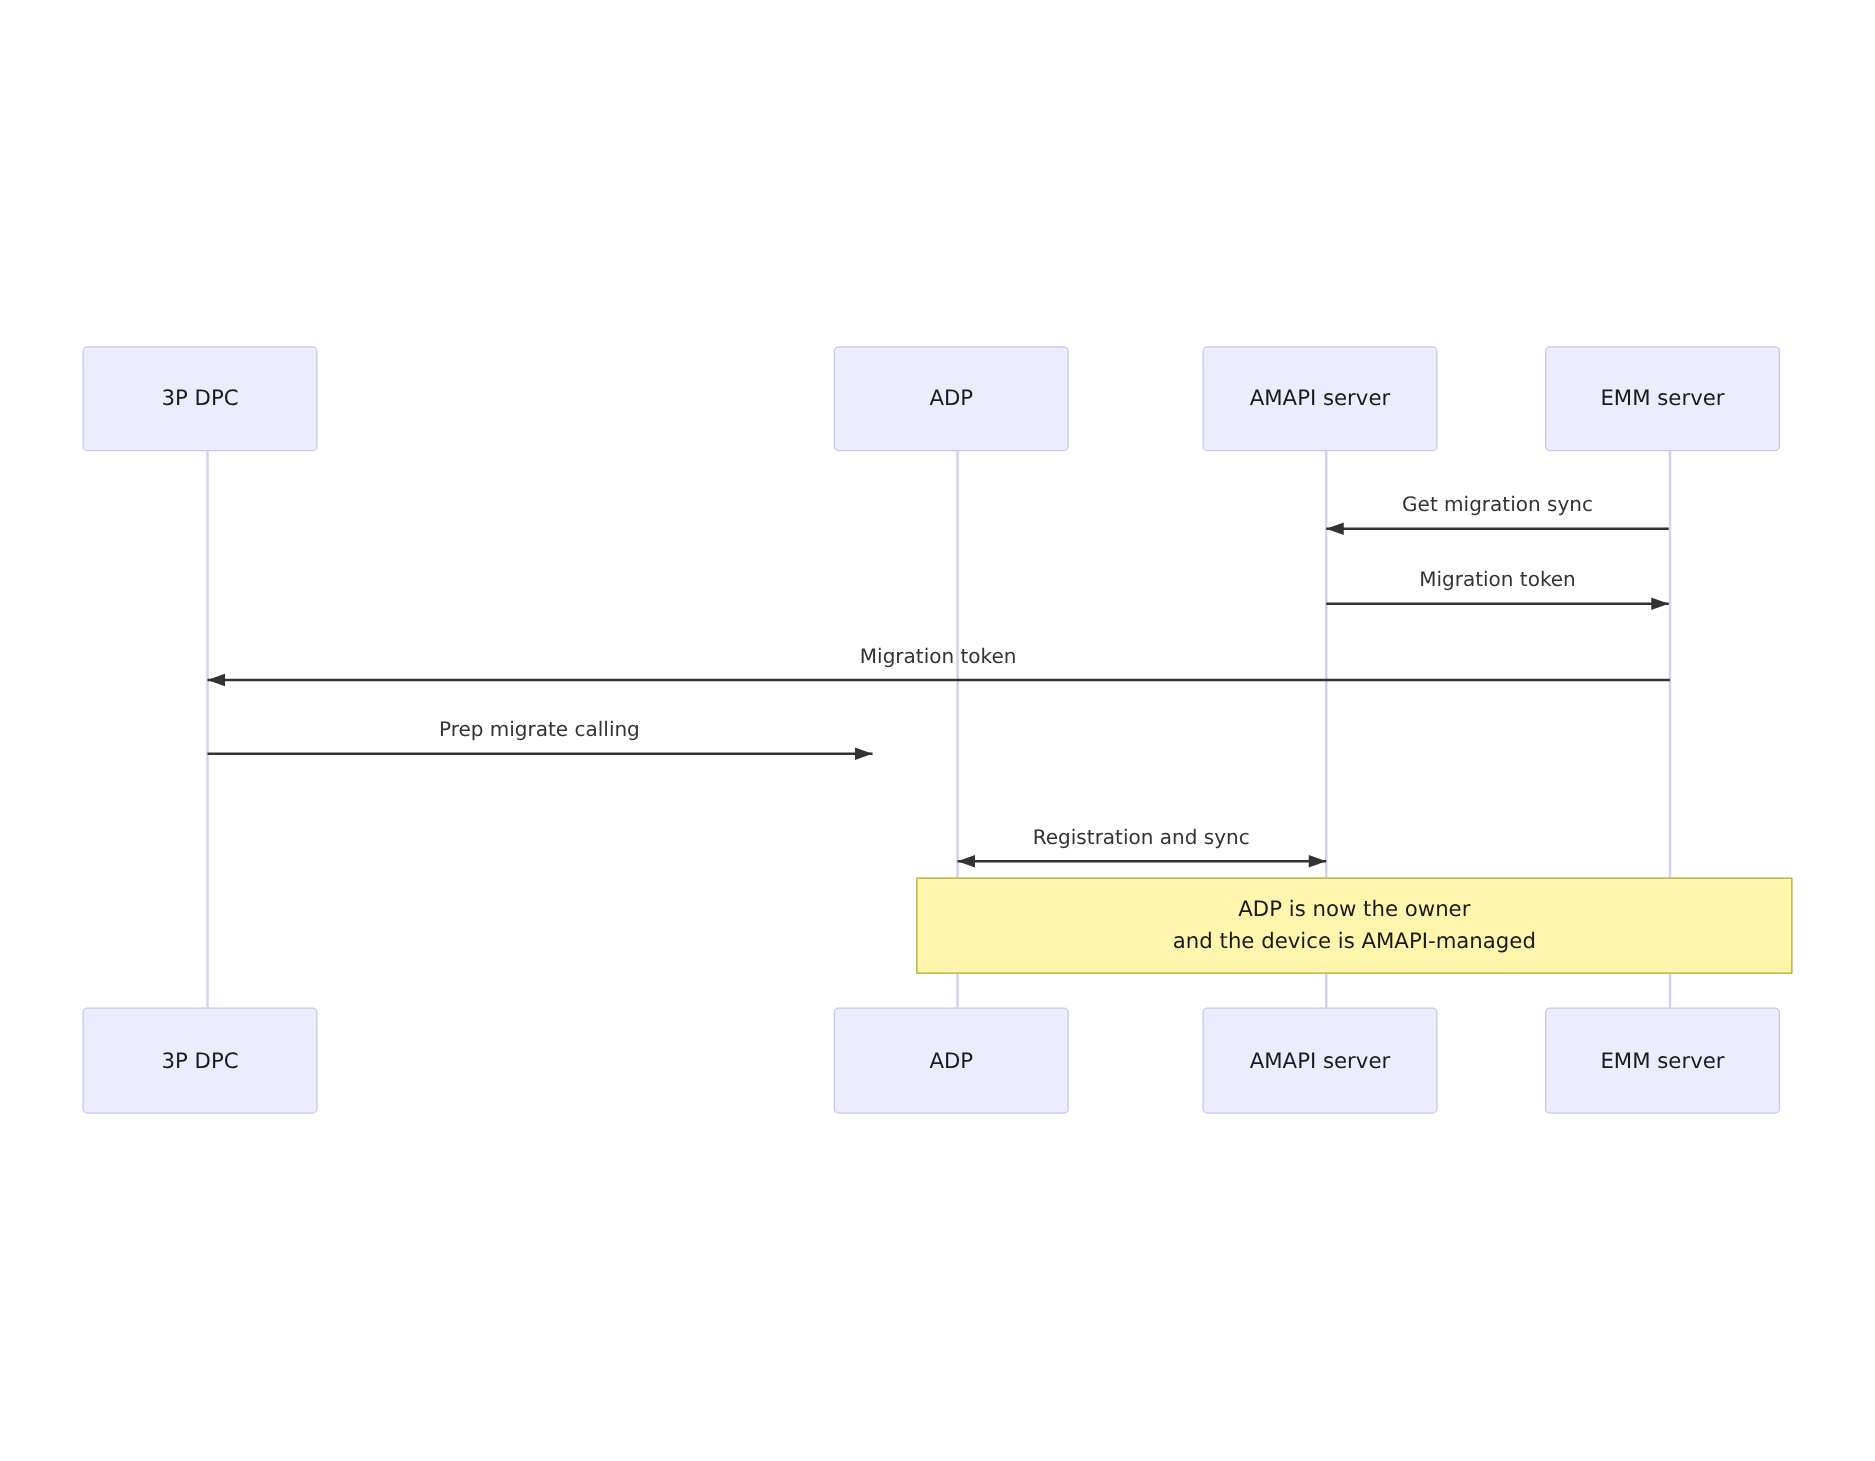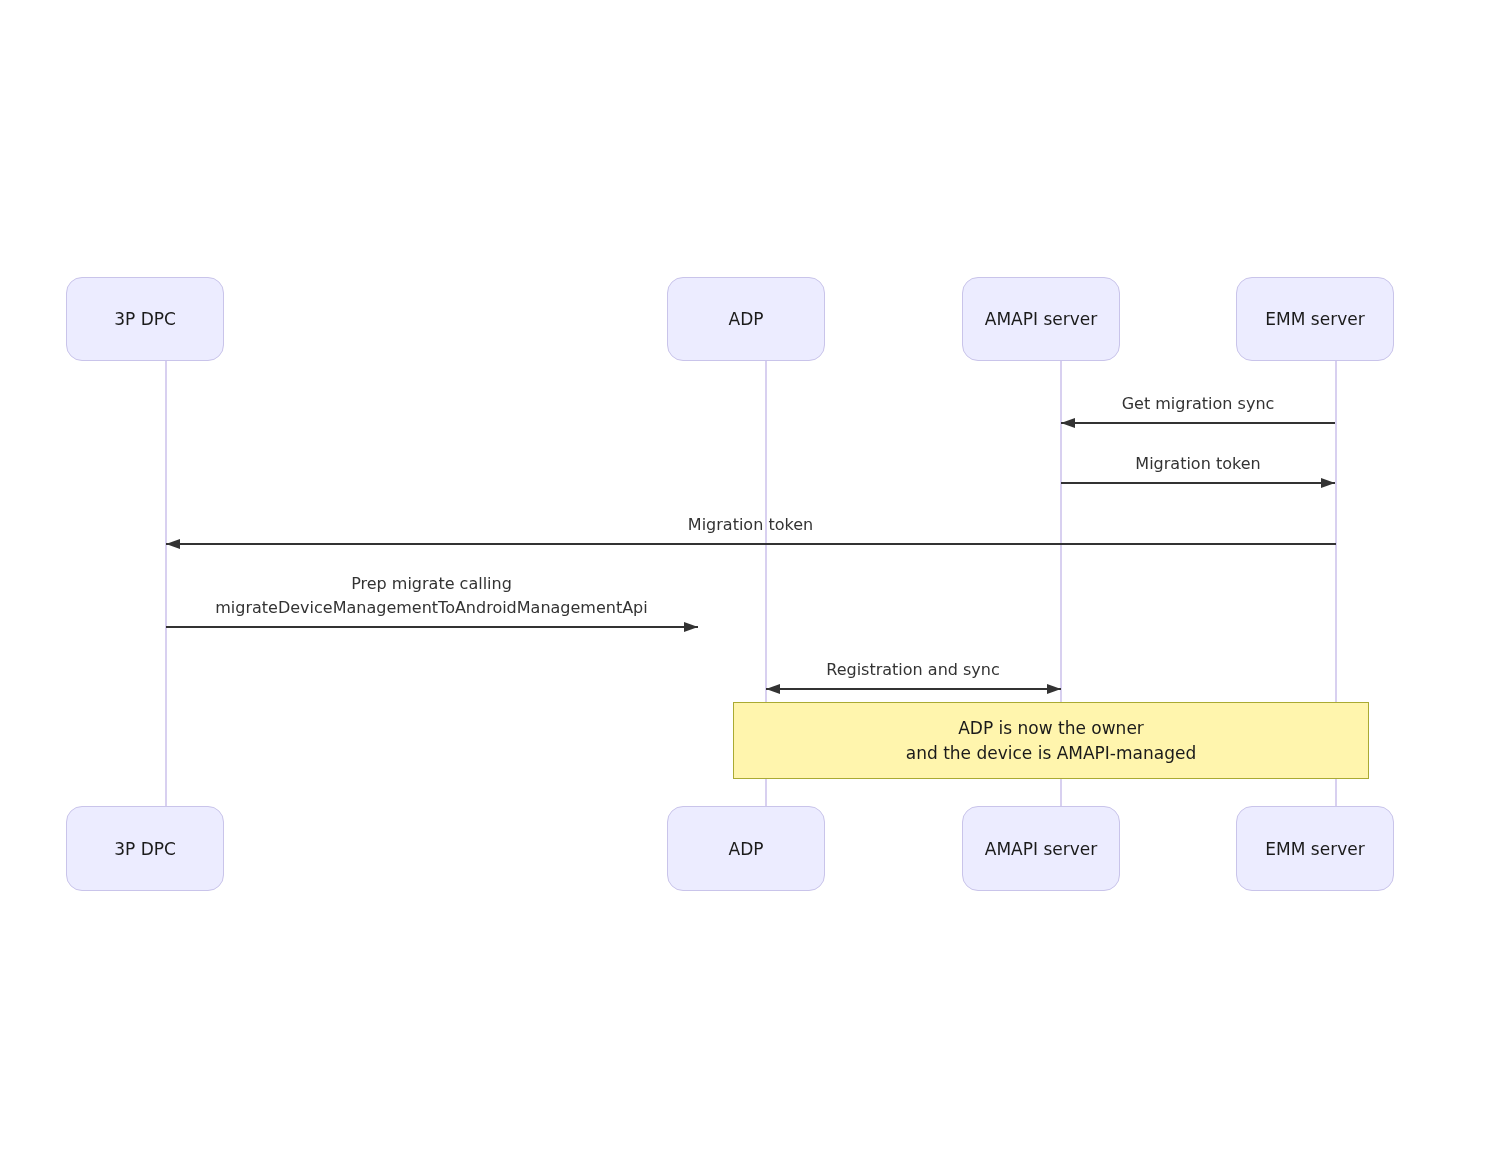--- a/index.html
+++ b/index.html
@@ -16,26 +16,26 @@
   .lifeline {
     position: absolute;
     top: 361px;
     height: 445px;
     width: 2px;
     background: #d8d0f0;
   }
 
   .actor {
     position: absolute;
-    width: 158px;
+    width: 188px;
     height: 84px;
     box-sizing: border-box;
     background: #ececff;
     border: 1px solid #c9c4ea;
-    border-radius: 16px;
+    border-radius: 4px;
     display: flex;
     align-items: center;
     justify-content: center;
     font-size: 17px;
     color: #1b1b1b;
   }
   .actor.top    { top: 277px; }
   .actor.bottom { top: 806px; height: 85px; }
 
   .msg {
@@ -72,21 +72,21 @@
     width: 0; height: 0;
     border-top: 5px solid transparent;
     border-bottom: 5px solid transparent;
     border-left: 14px solid #333333;
   }
 
   .note {
     position: absolute;
     left: 733px;
     top: 702px;
-    width: 636px;
+    width: 701px;
     height: 77px;
     box-sizing: border-box;
     background: #fff5ad;
     border: 1px solid #aaaa33;
     display: flex;
     flex-direction: column;
     align-items: center;
     justify-content: center;
     font-size: 17px;
     line-height: 25px;
@@ -127,21 +127,20 @@
     <div class="line head-right"></div>
   </div>
 
   <div class="msg" style="left:165.5px; top:513px; width:1170px;">
     <div class="lbl">Migration token</div>
     <div class="line head-left"></div>
   </div>
 
   <div class="msg" style="left:165.5px; top:572px; width:532px;">
     <div class="lbl">Prep migrate calling</div>
-    <div class="lbl">migrateDeviceManagementToAndroidManagementApi</div>
     <div class="line head-right"></div>
   </div>
 
   <div class="msg" style="left:765.5px; top:658px; width:295px;">
     <div class="lbl">Registration and sync</div>
     <div class="line head-left head-right"></div>
   </div>
 
   <div class="note">
     <div>ADP is now the owner</div>

